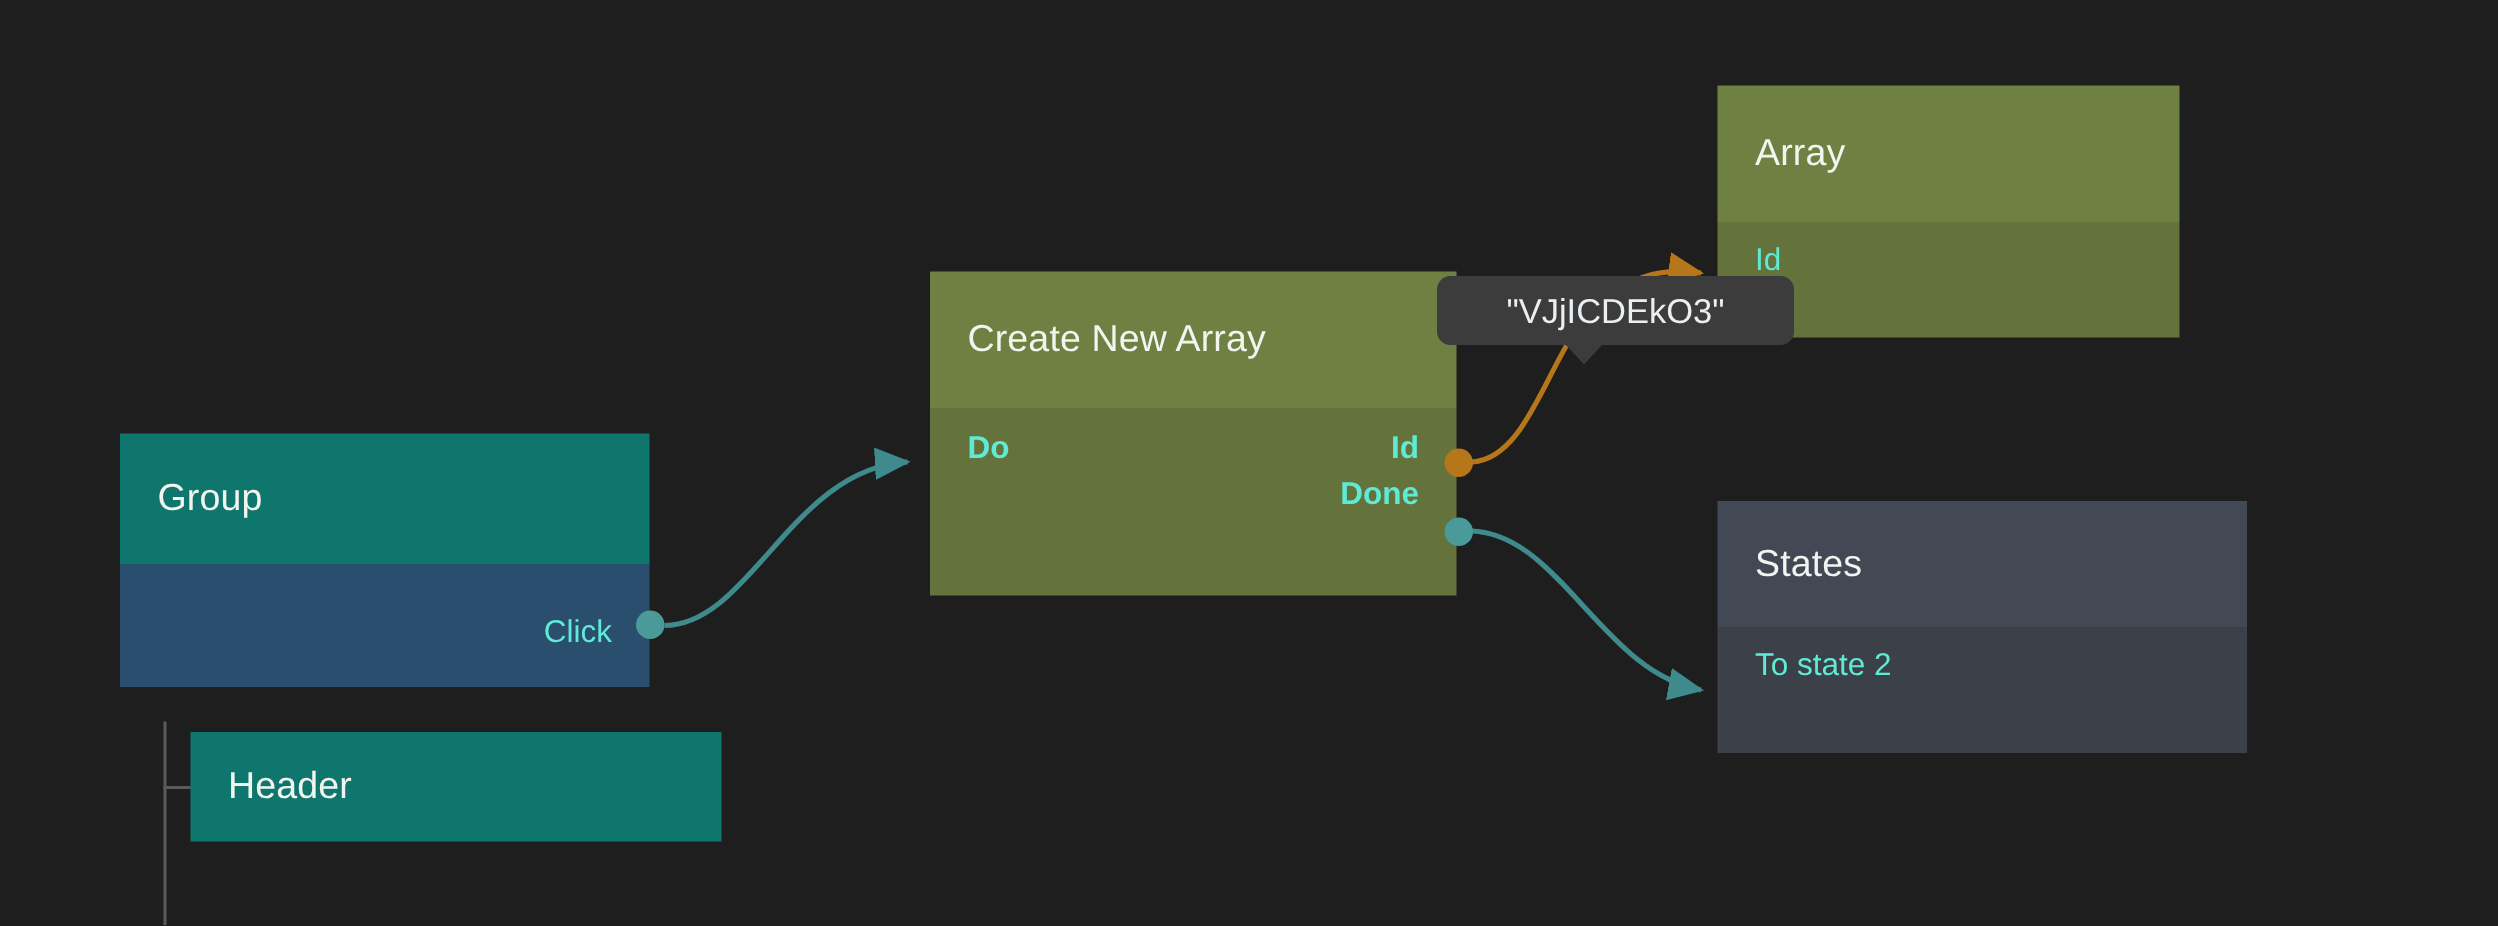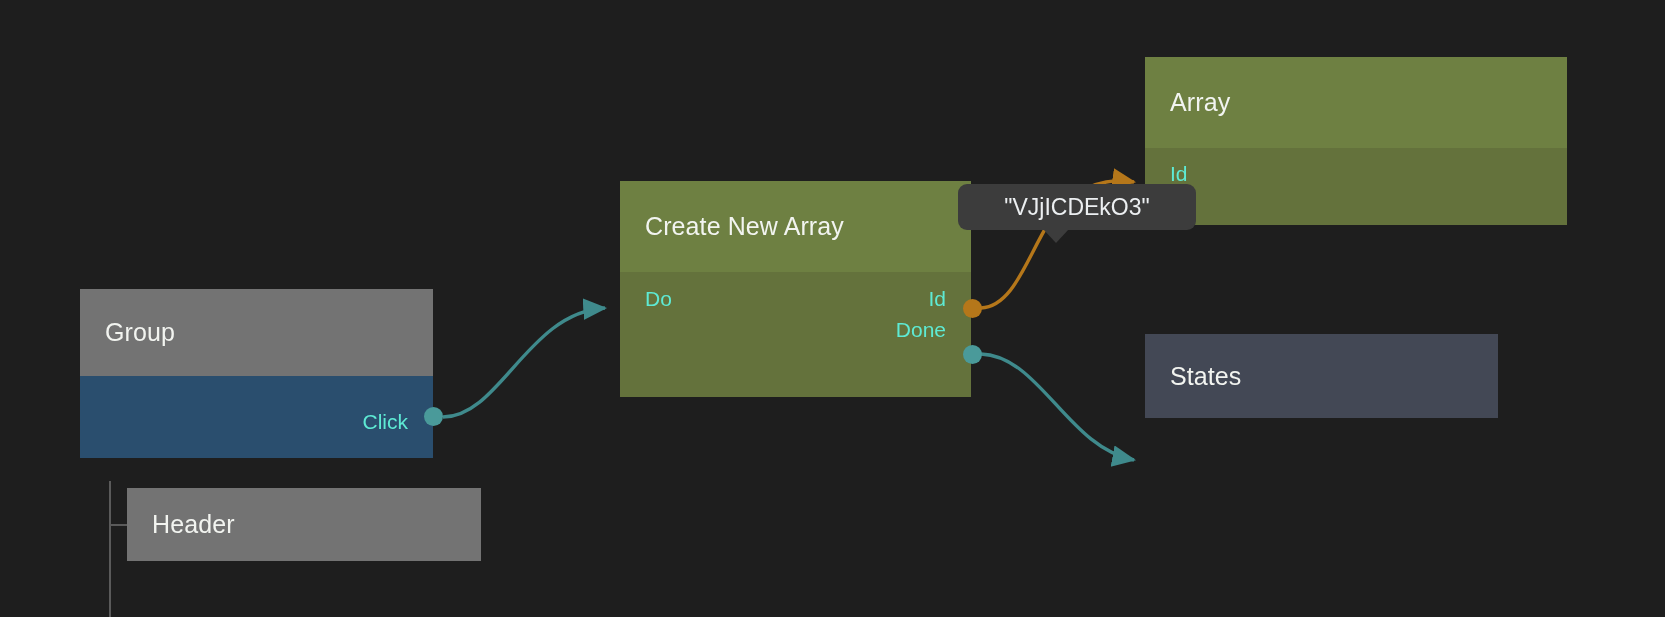--- a/index.html
+++ b/index.html
@@ -68,21 +68,21 @@
   }
   .port-dot {
     position: absolute;
     width: 19px;
     height: 19px;
     border-radius: 50%;
     z-index: 4;
   }
 
   
-  .node-blue > .node-header { background: #737373; }
+  .node-blue > .node-header { background: #0f766e; }
   .node-blue > .node-body   { background: #2a4e6e; }
   
   .node-green > .node-header { background: #6e8042; }
   .node-green > .node-body   { background: #64723c; }
   
   .node-slate > .node-header { background: #434855; }
   .node-slate > .node-body   { background: #3b4049; }
 
   
   .tree-line-v {
@@ -162,50 +162,55 @@
   <div class="node node-blue" style="left:127px; top:488px; width:354px; height:75px;">
     <div class="node-header" style="height:73px;">
       <span>Header</span>
     </div>
   </div>
 
   <div class="node node-green" style="left:620px; top:181px; width:351px; height:236px;">
     <div class="node-header" style="height:91px;">
       <span>Create New Array</span>
     </div>
-    <div class="node-body" style="height:125px;">
+    <div class="node-body" style="height:125px;font-weight:bold;">
       <div class="port-row in" style="top:15px;">
         <span>Do</span>
       </div>
       <div class="port-row out" style="top:15px;">
         <span>Id</span>
       </div>
       <div class="port-row out" style="top:46px;">
         <span>Done</span>
       </div>
     </div>
     <span class="port-dot" style="left:343px; top:118px; background:#b5771a;"></span>
     <span class="port-dot" style="left:343px; top:164px; background:#4a9a9a;"></span>
   </div>
 
-  <div class="node node-green" style="left:1145px; top:57px; width:422px; height:168px;">
+  <div class="node node-green" style="left:1145px; top:57px; width:308px; height:168px;">
     <div class="node-header" style="height:91px;">
       <span>Array</span>
     </div>
     <div class="node-body" style="height:77px;">
       <div class="port-row in" style="top:14px;">
         <span>Id</span>
       </div>
     </div>
   </div>
 
   <div class="node node-slate" style="left:1145px; top:334px; width:353px; height:168px;">
     <div class="node-header" style="height:84px;">
       <span>States</span>
     </div>
+    <div class="node-body" style="height:84px;">
+      <div class="port-row in" style="top:14px;">
+        <span>To state 2</span>
+      </div>
+    </div>
   </div>
 
   <div id="tooltip" style="left:958px; top:184px; width:194px; height:46px;">
     <span>"VJjICDEkO3"</span>
   </div>
   <div id="tooltip-caret" style="left:1043px; top:229px;"></div>
 
 </div>
 
 </body></html>

